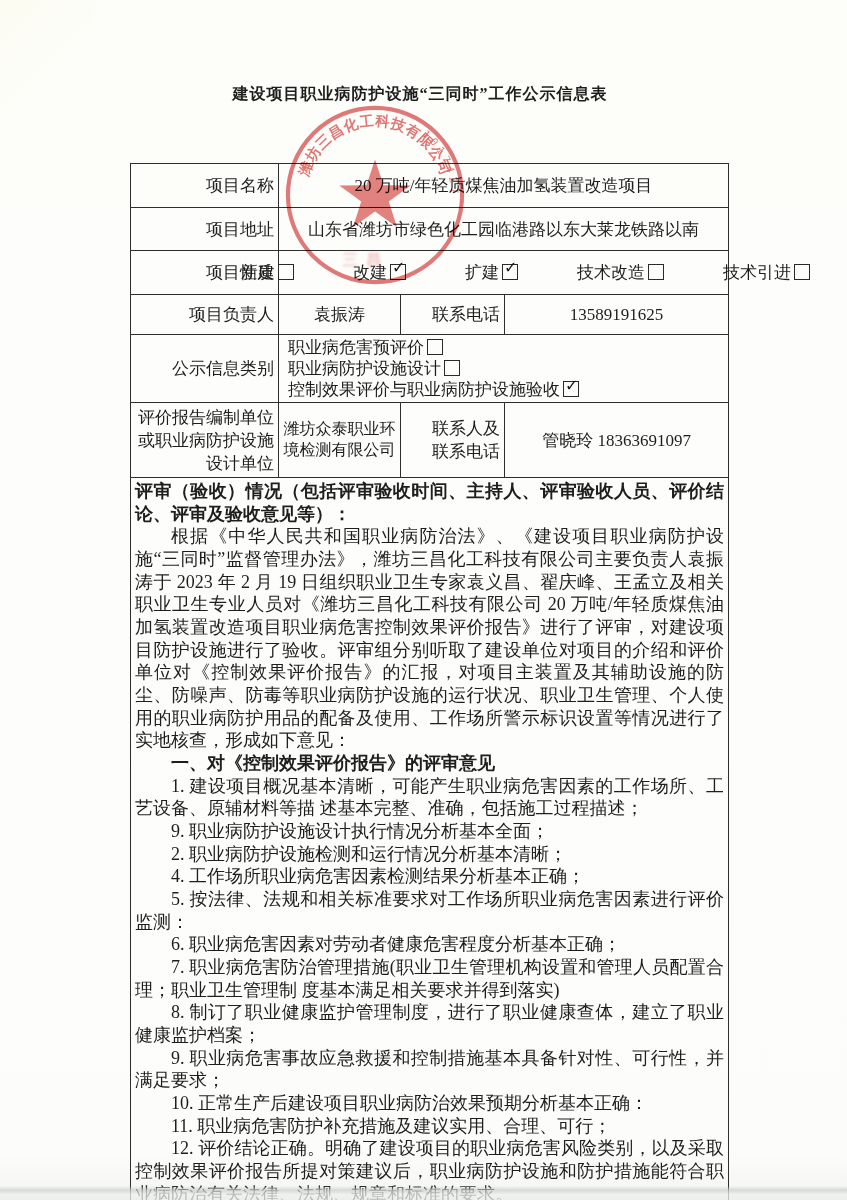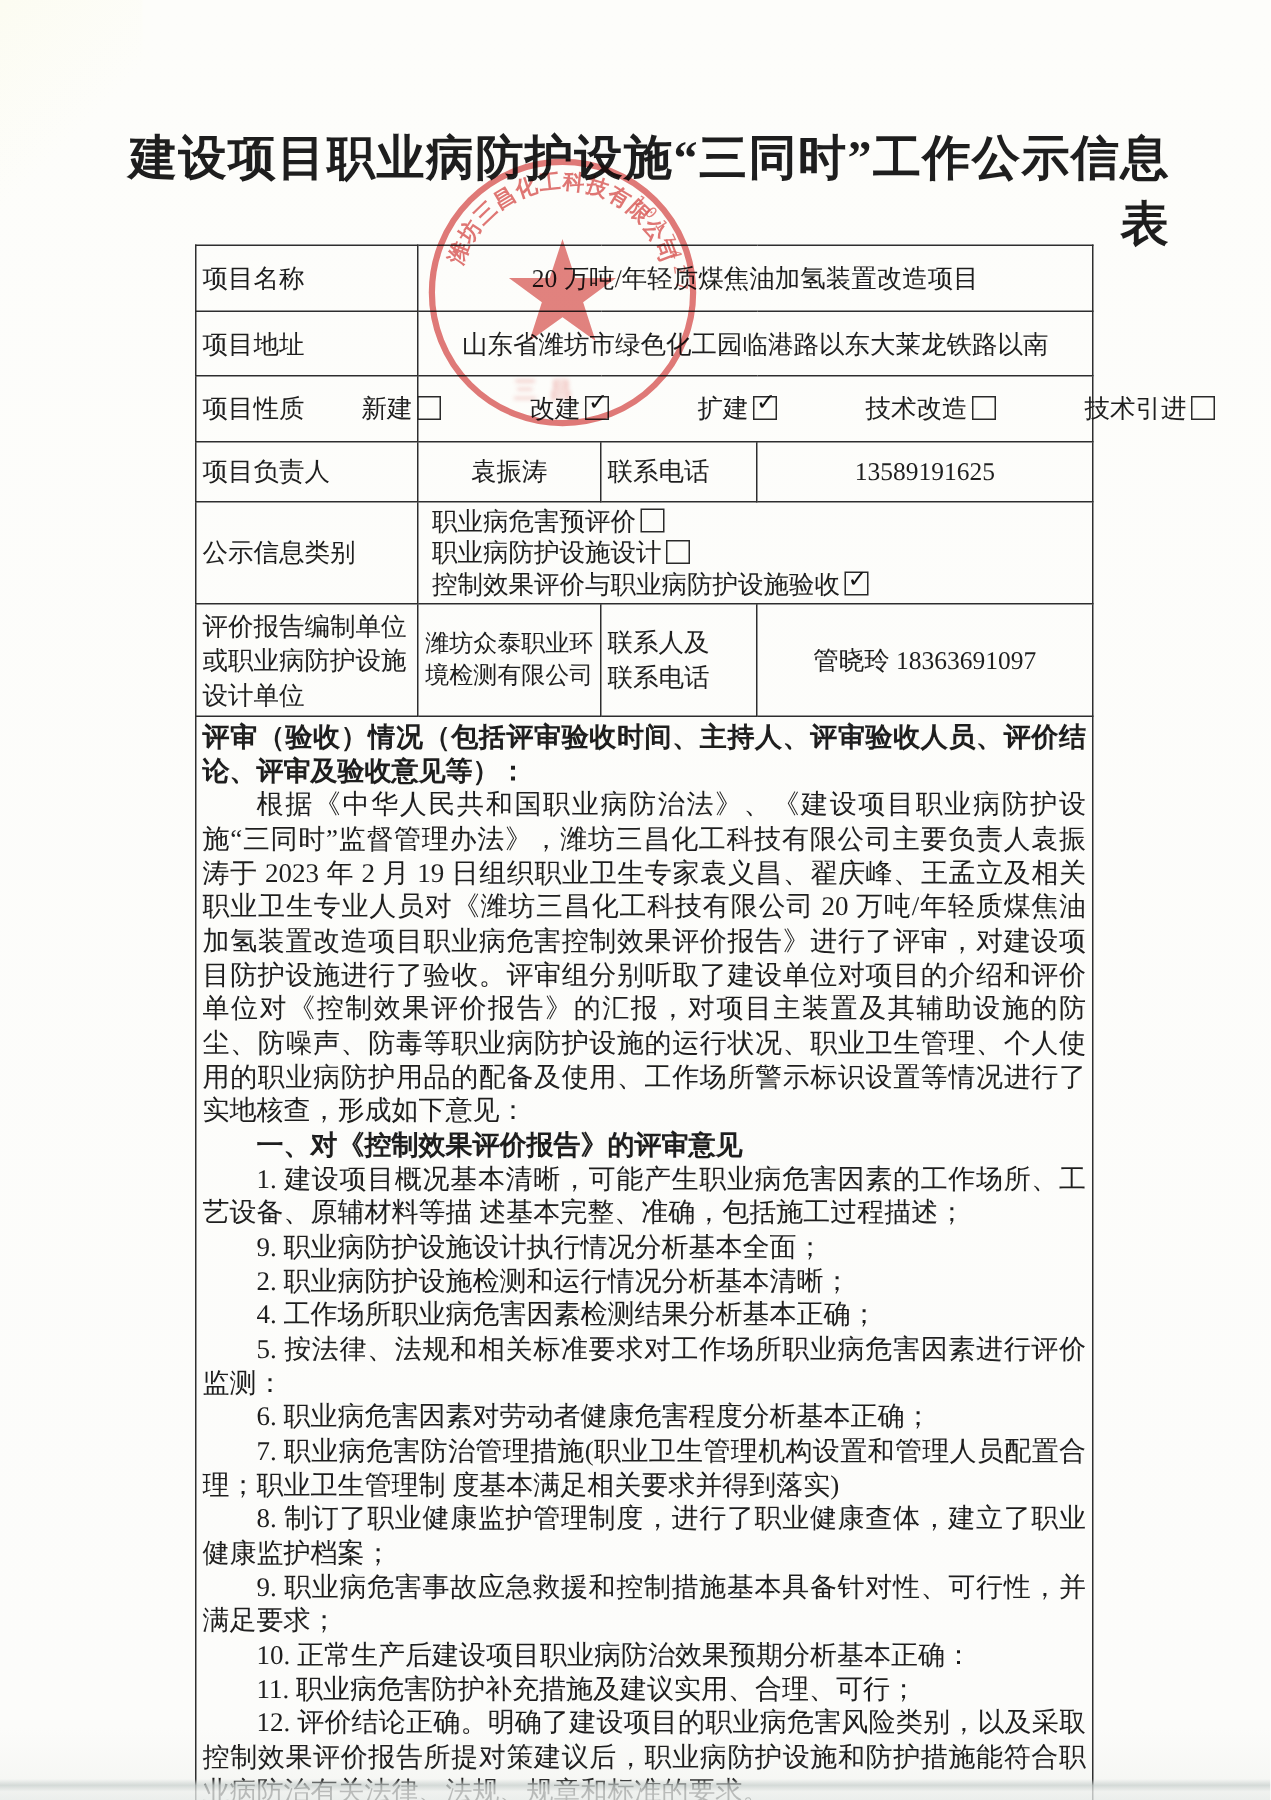--- a/index.html
+++ b/index.html
@@ -6,33 +6,33 @@
   body{
     width:847px;height:1200px;overflow:hidden;
     background:#fdfdfb;
     font-family:"Liberation Serif","DejaVu Serif",serif;
     color:#1e1e1e;
     position:relative;
   }
   .sheet{position:absolute;inset:0;background:linear-gradient(180deg,#fdfdfa 0%,#fcfcfa 96%,#f4f5f2 100%);}
   .doc-title{
     position:absolute;top:84px;left:60px;width:720px;
-    text-align:right;font-size:32px;font-weight:bold;letter-spacing:1px;margin:0;
+    text-align:center;font-size:16px;font-weight:bold;letter-spacing:1px;margin:0;
   }
   table.form{
     position:absolute;left:130px;top:163px;width:598px;
     border-collapse:collapse;table-layout:fixed;
   }
   table.form td{
     border:1.6px solid #2e2e2e;
     font-size:17px;
     padding:2px 4px;
     vertical-align:middle;
   }
-  td.lbl{text-align:left;}
+  td.lbl{text-align:right;}
   td.val-c{text-align:center;}
   .prewrap{white-space:pre-line;text-align:center;}
   .opt{white-space:nowrap;margin-left:44px;}
   .optrow{display:flex;justify-content:center;gap:15px;flex-wrap:nowrap;}
   .cb{
     display:inline-block;width:14px;height:14px;
     border:1.7px solid #2a2a2a;margin-left:3px;
     vertical-align:-2px;position:relative;background:transparent;
   }
   .cb.checked::after{

